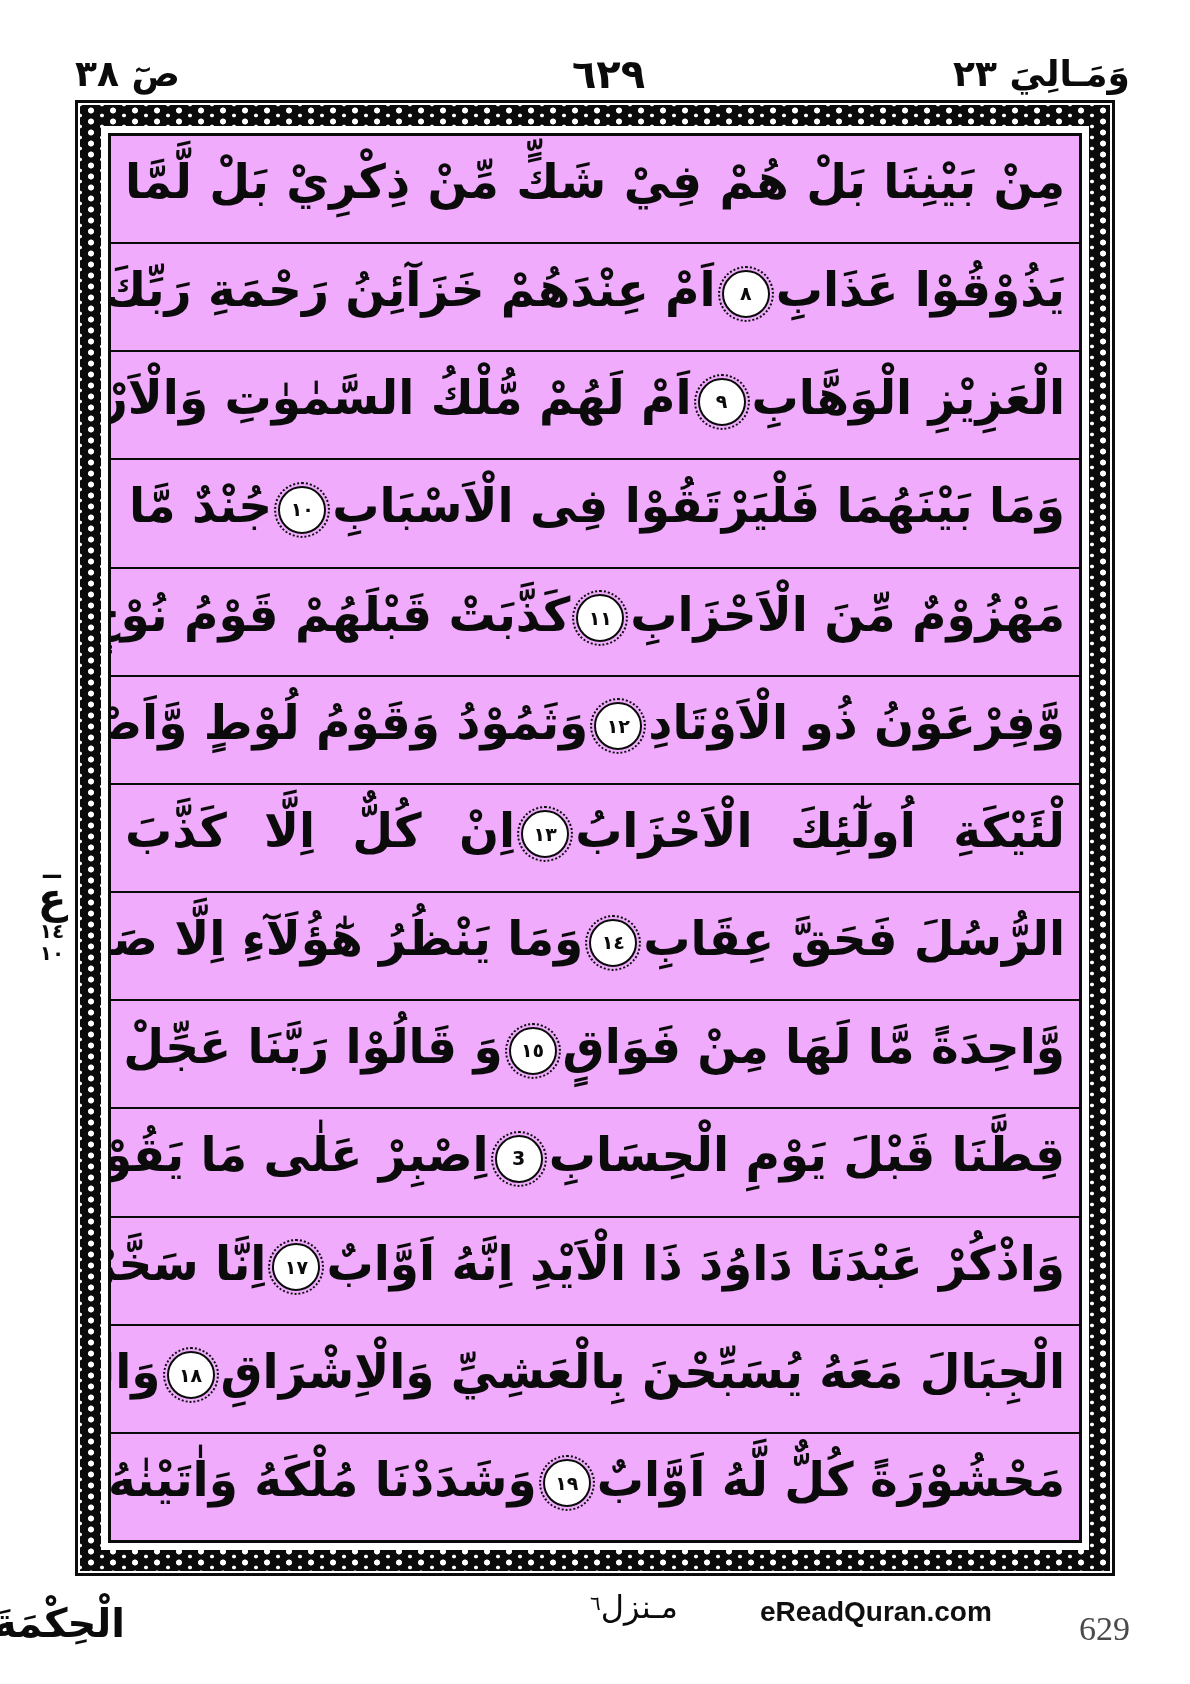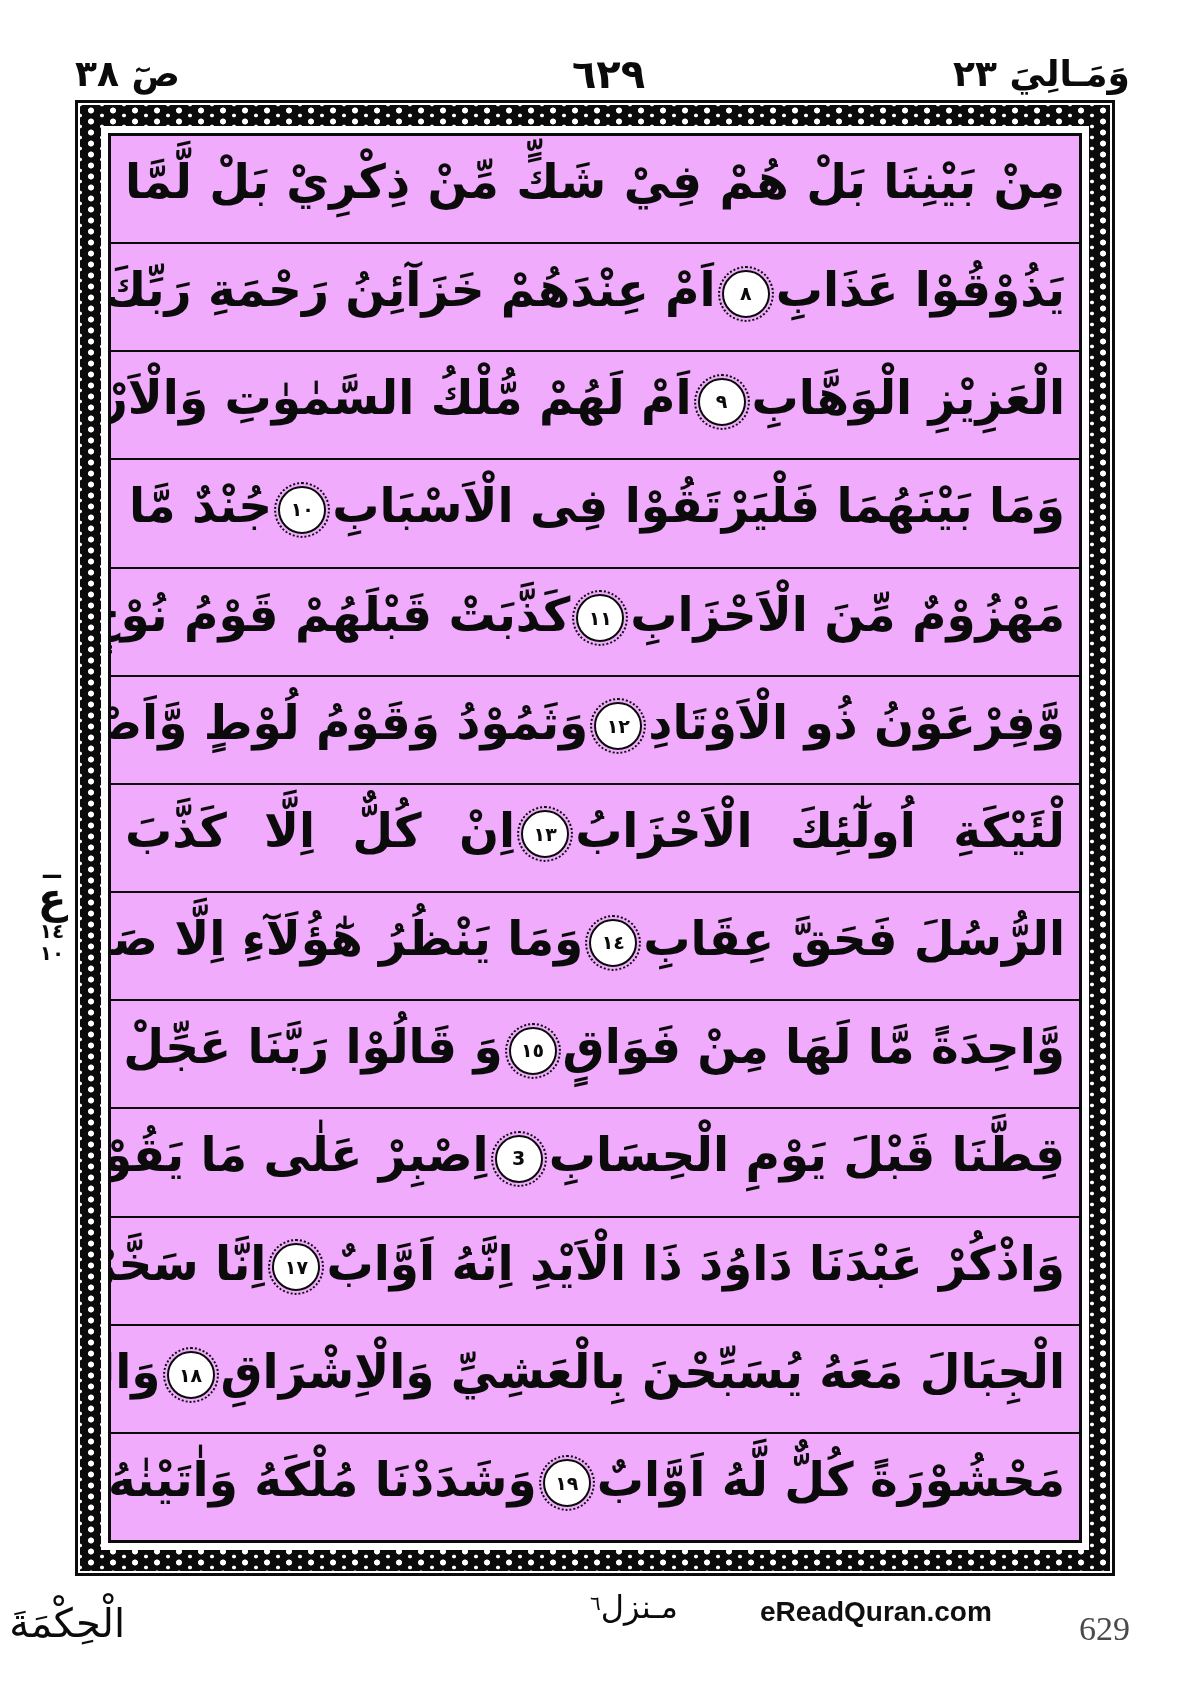--- a/index.html
+++ b/index.html
@@ -93,21 +93,21 @@
   .ruku-ain{font-size:42px;line-height:1;}
   .ruku-small{font-size:20px;line-height:1.1;}
 
   
   .page-footer{
     position:absolute;left:60px;right:60px;top:1586px;height:80px;
     direction:ltr;
   }
   .catchword{
     position:absolute;right:1005px;left:27px;top:14px;
-    font-size:40px;font-weight:normal;direction:rtl;text-align:right;
+    font-size:40px;font-weight:bold;direction:rtl;text-align:right;
     white-space:nowrap;
   }
   .manzil{
     position:absolute;left:530px;top:2px;
     font-size:32px;font-weight:normal;direction:rtl;white-space:nowrap;
   }
   .manzil-num{font-size:20px;position:relative;top:-8px;}
   .brand{
     position:absolute;left:700px;top:10px;
     font-family:"Liberation Sans", sans-serif;

